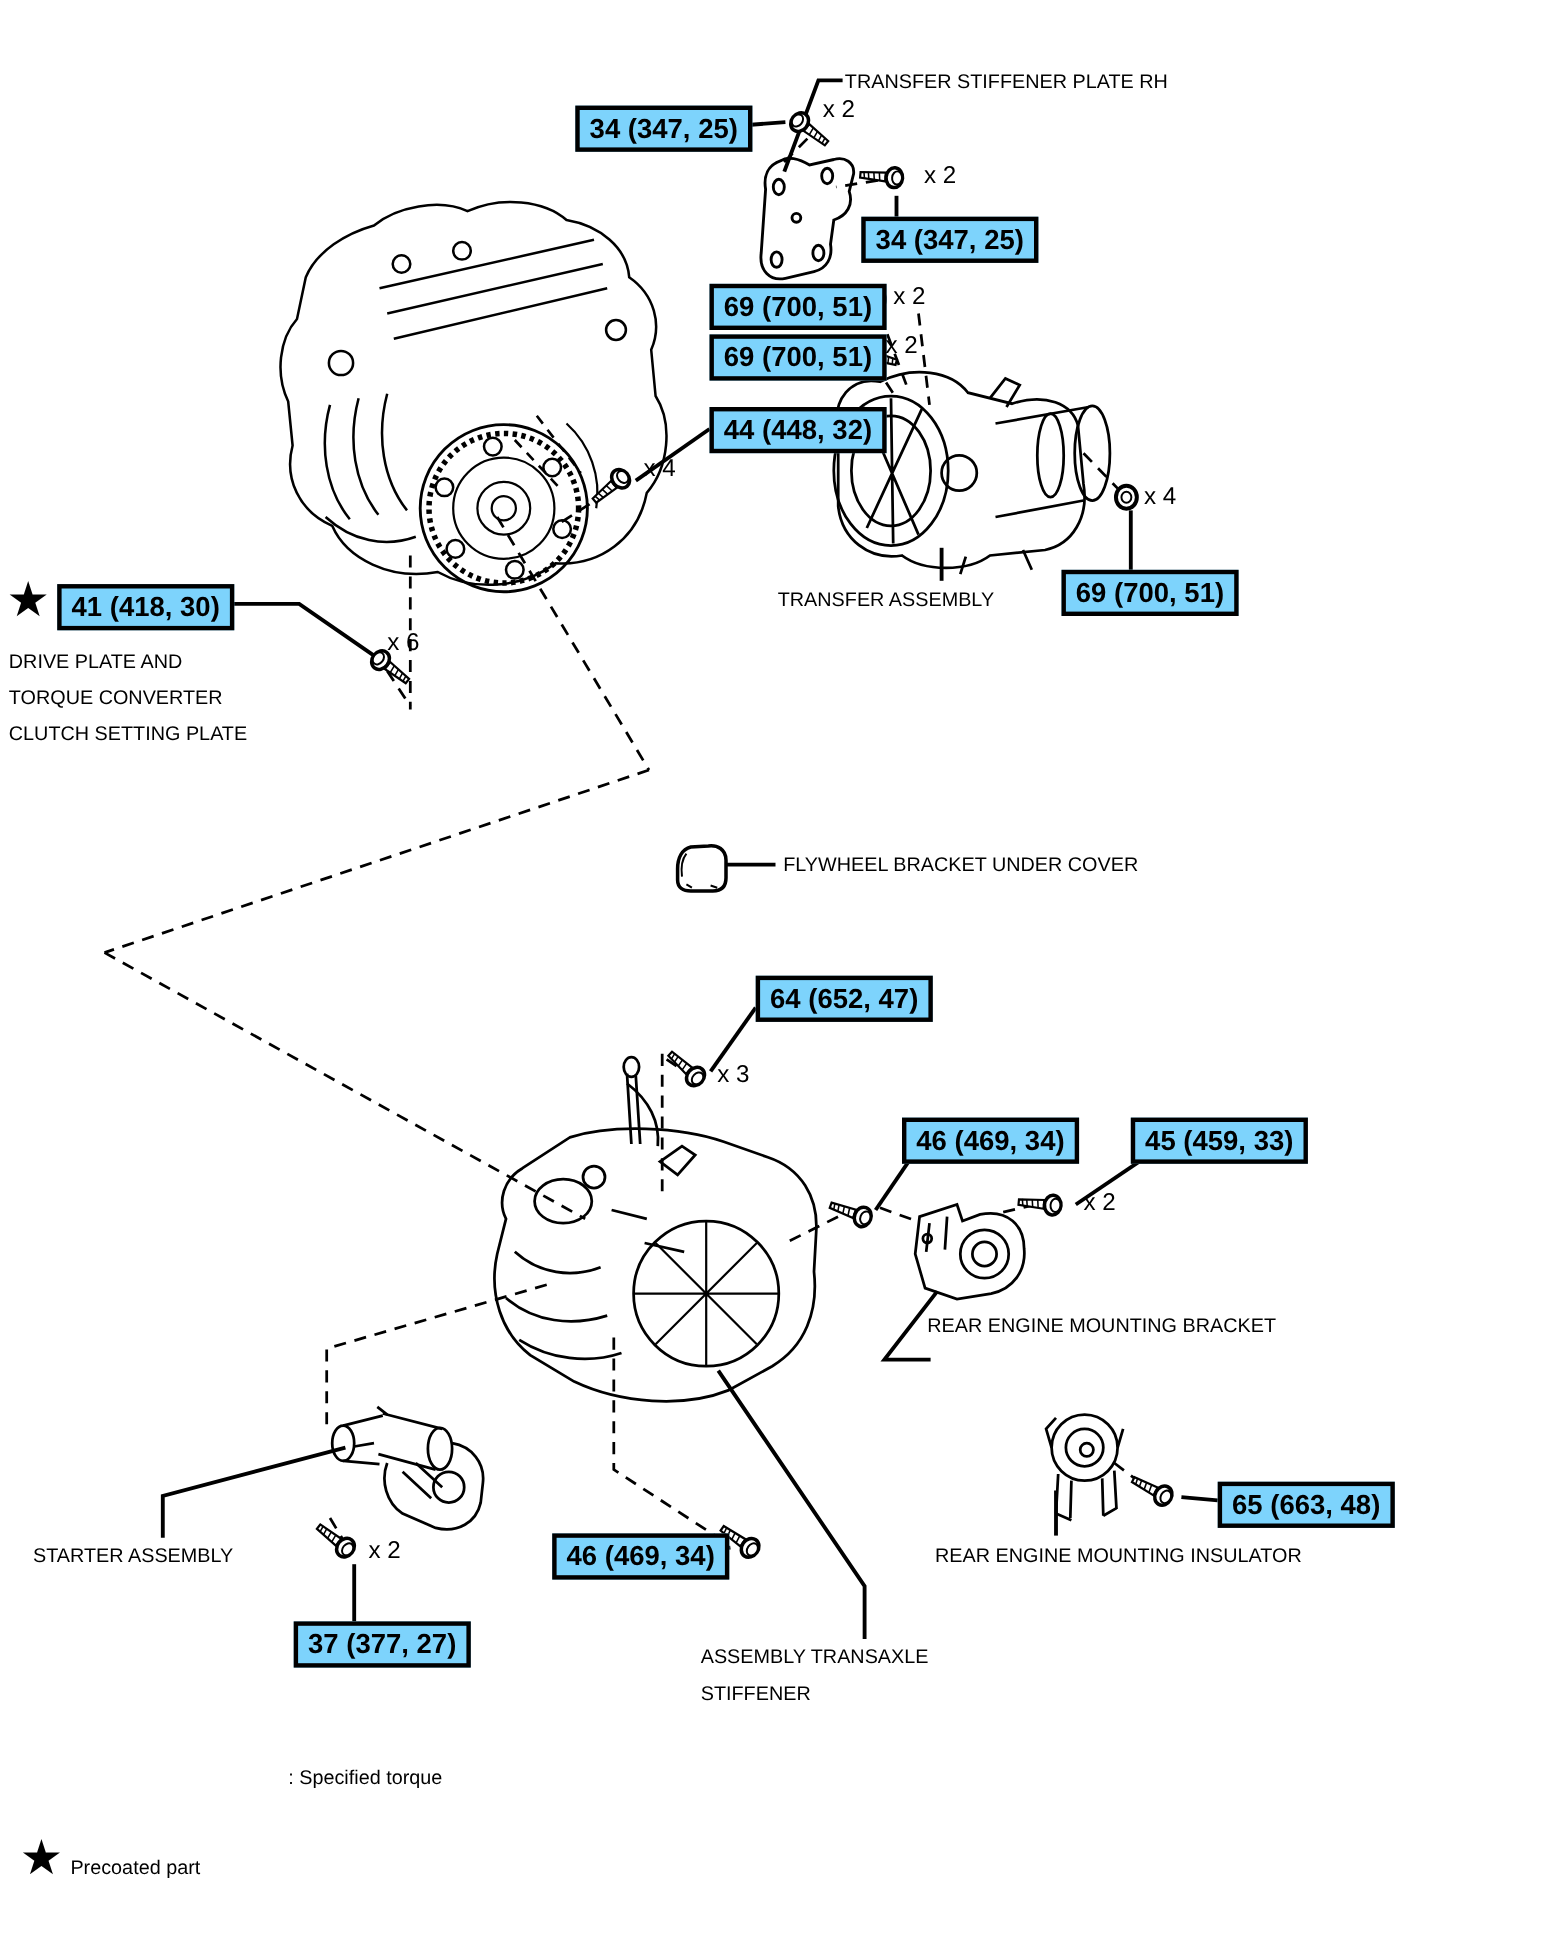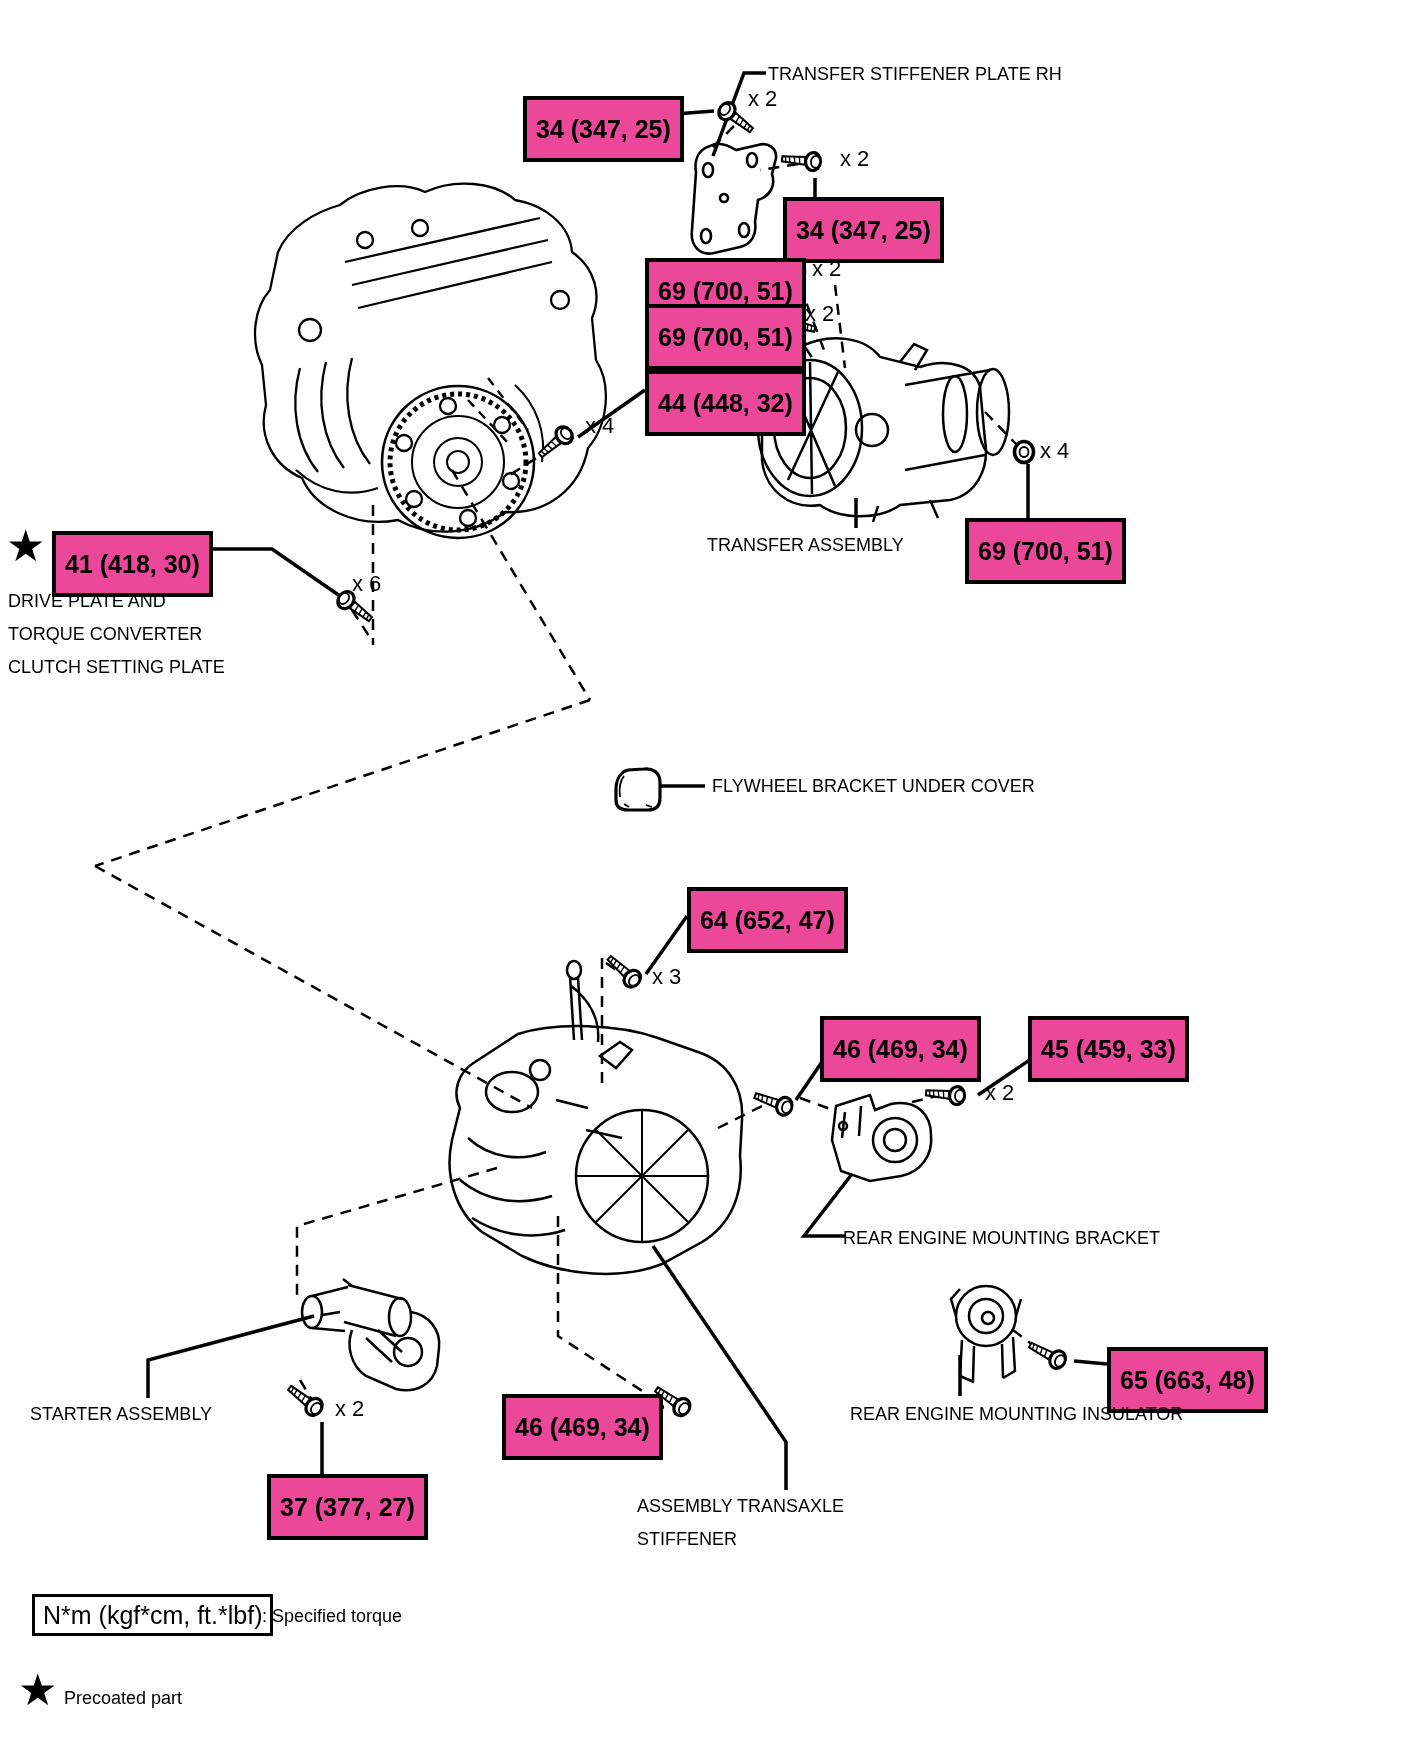--- a/index.html
+++ b/index.html
@@ -1,20 +1,20 @@
 <!DOCTYPE html>
 <html><head>
 <meta charset="utf-8">
 <style>
   html,body{margin:0;padding:0;background:#fff;}
   #canvas{position:relative;width:1424px;height:1763px;background:#ffffff;overflow:hidden;
           font-family:"Liberation Sans",sans-serif;color:#000;}
   #art{position:absolute;left:0;top:0;width:1424px;height:1763px;}
-  .tq-box{position:absolute;border:4px solid #000;background:#ec4899;font-weight:bold;
-          font-size:25px;line-height:30px;padding:14px 9px;white-space:nowrap;z-index:3;}
+  .tq-box{position:absolute;border:4px solid #000;background:#7dd3fc;font-weight:bold;
+          font-size:25px;line-height:30px;padding:2px 9px;white-space:nowrap;z-index:3;}
   .plabel{position:absolute;font-size:18px;line-height:30px;white-space:nowrap;z-index:3;}
   .qty{position:absolute;font-size:22px;white-space:nowrap;z-index:3;}
   .star{position:absolute;font-size:44px;line-height:44px;z-index:3;}
   .legend-box{position:absolute;border:3px solid #000;font-size:25px;line-height:30px;
           padding:3px 8px;white-space:nowrap;background:#fff;z-index:3;}
 </style>
 </head>
 <body>
 
 <div id="canvas">
@@ -209,26 +209,25 @@
   <div class="qty" style="left:652px;top:964px">x 3</div>
   <div class="qty" style="left:985px;top:1080px">x 2</div>
   <div class="qty" style="left:335px;top:1396px">x 2</div>
 
   <div class="plabel" style="left:768px;top:59px">TRANSFER STIFFENER PLATE RH</div>
   <div class="plabel" style="left:707px;top:530px">TRANSFER ASSEMBLY</div>
   <div class="plabel" style="left:8px;top:586px">DRIVE PLATE AND</div>
   <div class="plabel" style="left:8px;top:619px">TORQUE CONVERTER</div>
   <div class="plabel" style="left:8px;top:652px">CLUTCH SETTING PLATE</div>
   <div class="plabel" style="left:712px;top:771px">FLYWHEEL BRACKET UNDER COVER</div>
-  <div class="plabel" style="left:843px;top:1223px">REAR ENGINE MOUNTING BRACKET</div>
+  <div class="plabel" style="left:843px;top:1190px">REAR ENGINE MOUNTING BRACKET</div>
   <div class="plabel" style="left:850px;top:1399px">REAR ENGINE MOUNTING INSULATOR</div>
   <div class="plabel" style="left:30px;top:1399px">STARTER ASSEMBLY</div>
   <div class="plabel" style="left:637px;top:1491px">ASSEMBLY TRANSAXLE</div>
   <div class="plabel" style="left:637px;top:1524px">STIFFENER</div>
 
   <div class="star" style="left:6px;top:524px">★</div>
   <div class="star" style="left:18px;top:1668px">★</div>
 
-  <div class="legend-box" style="left:32px;top:1594px">N*m (kgf*cm, ft.*lbf)</div>
   <div class="plabel" style="left:262px;top:1601px">: Specified torque</div>
   <div class="plabel" style="left:64px;top:1683px">Precoated part</div>
 
 </div>
 
 </body></html>

